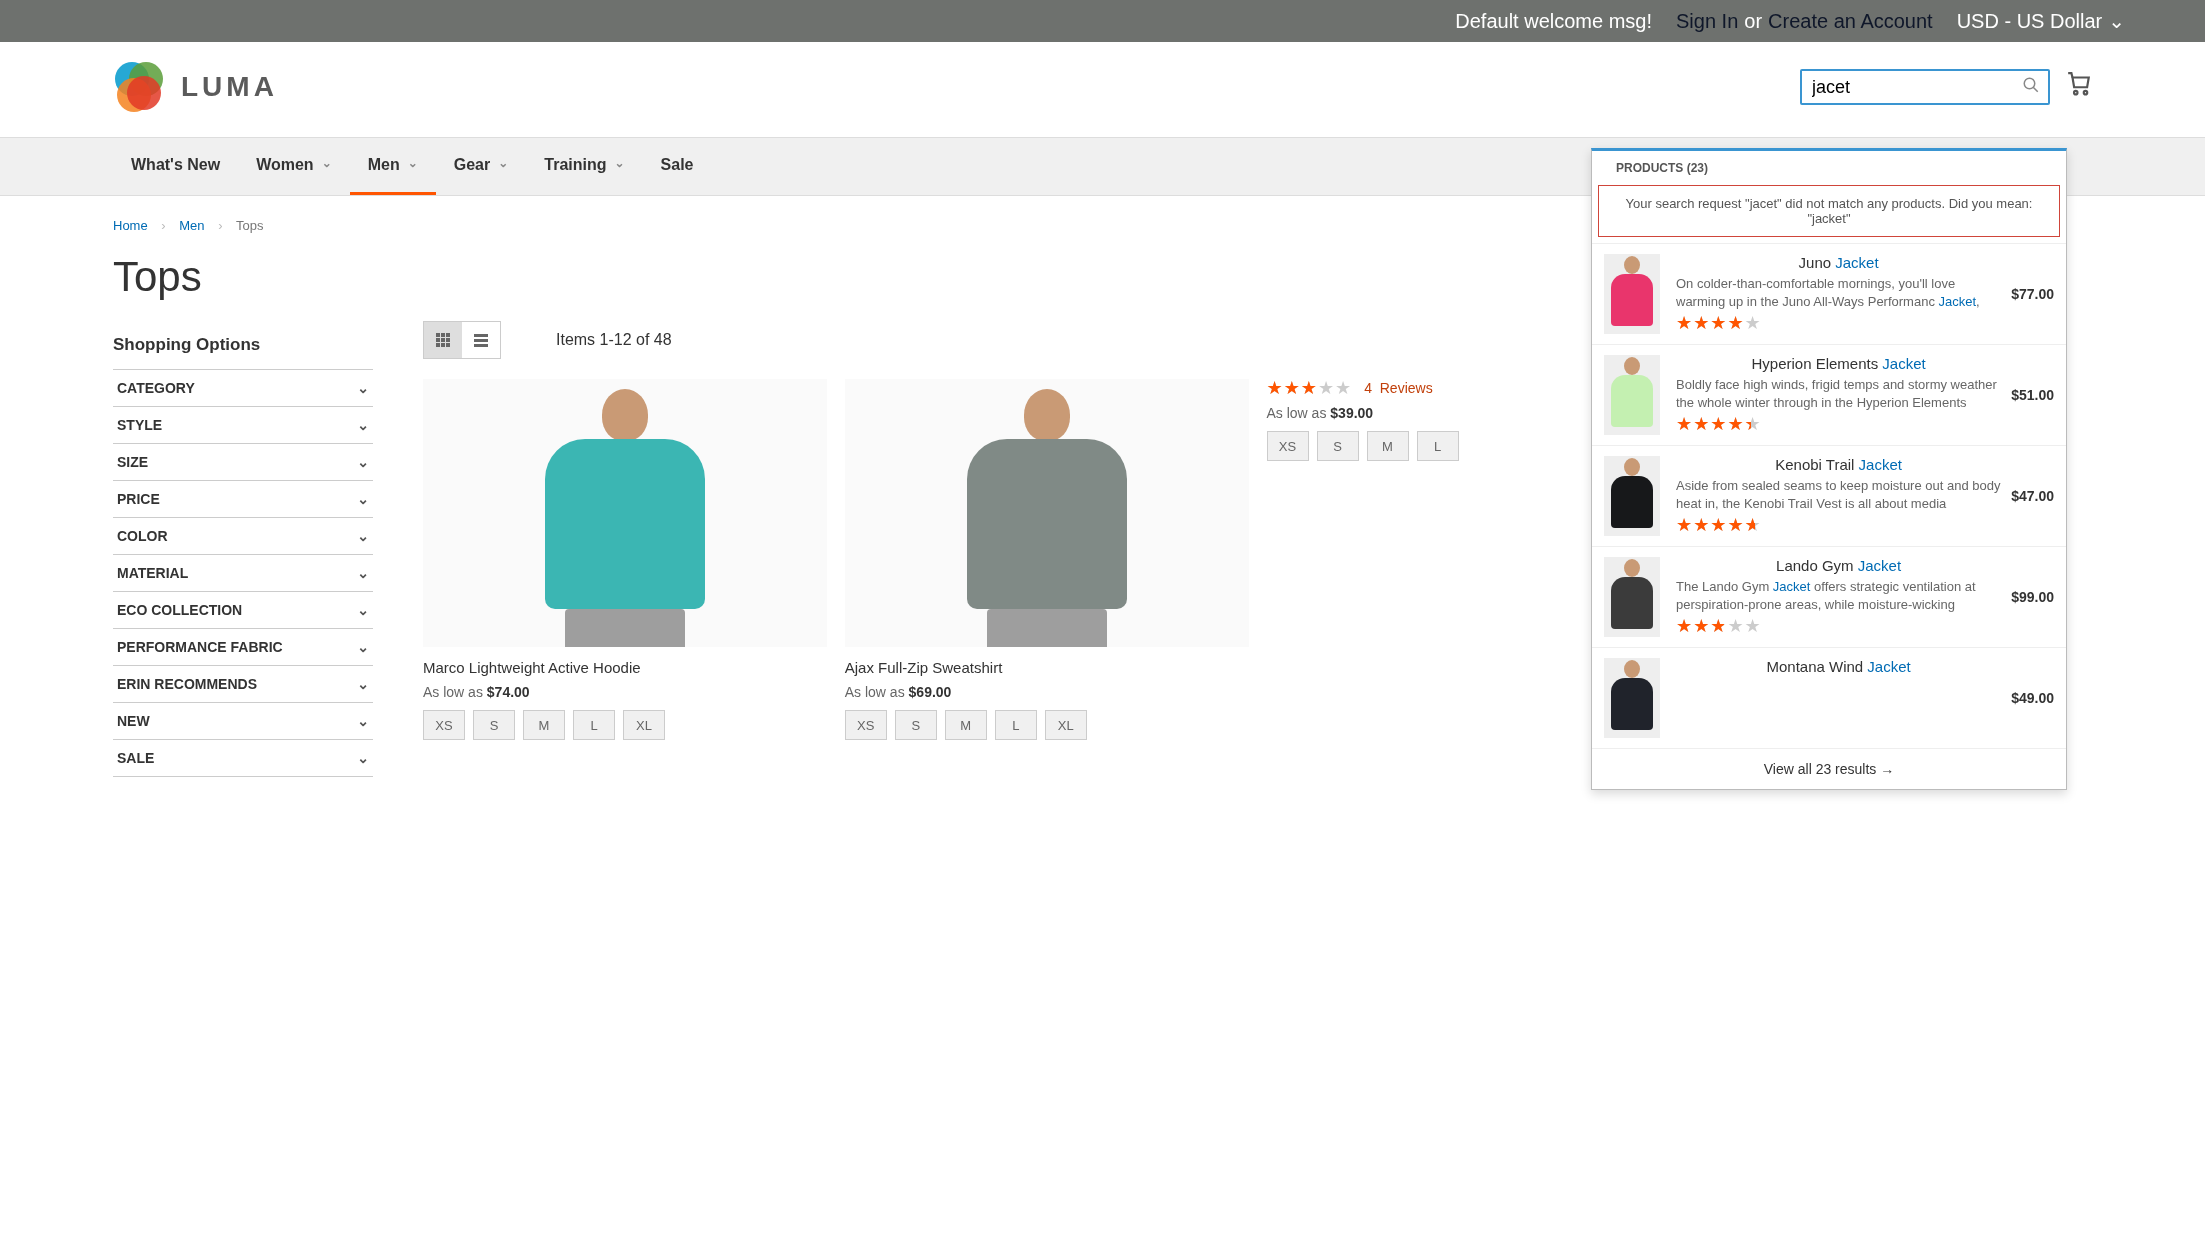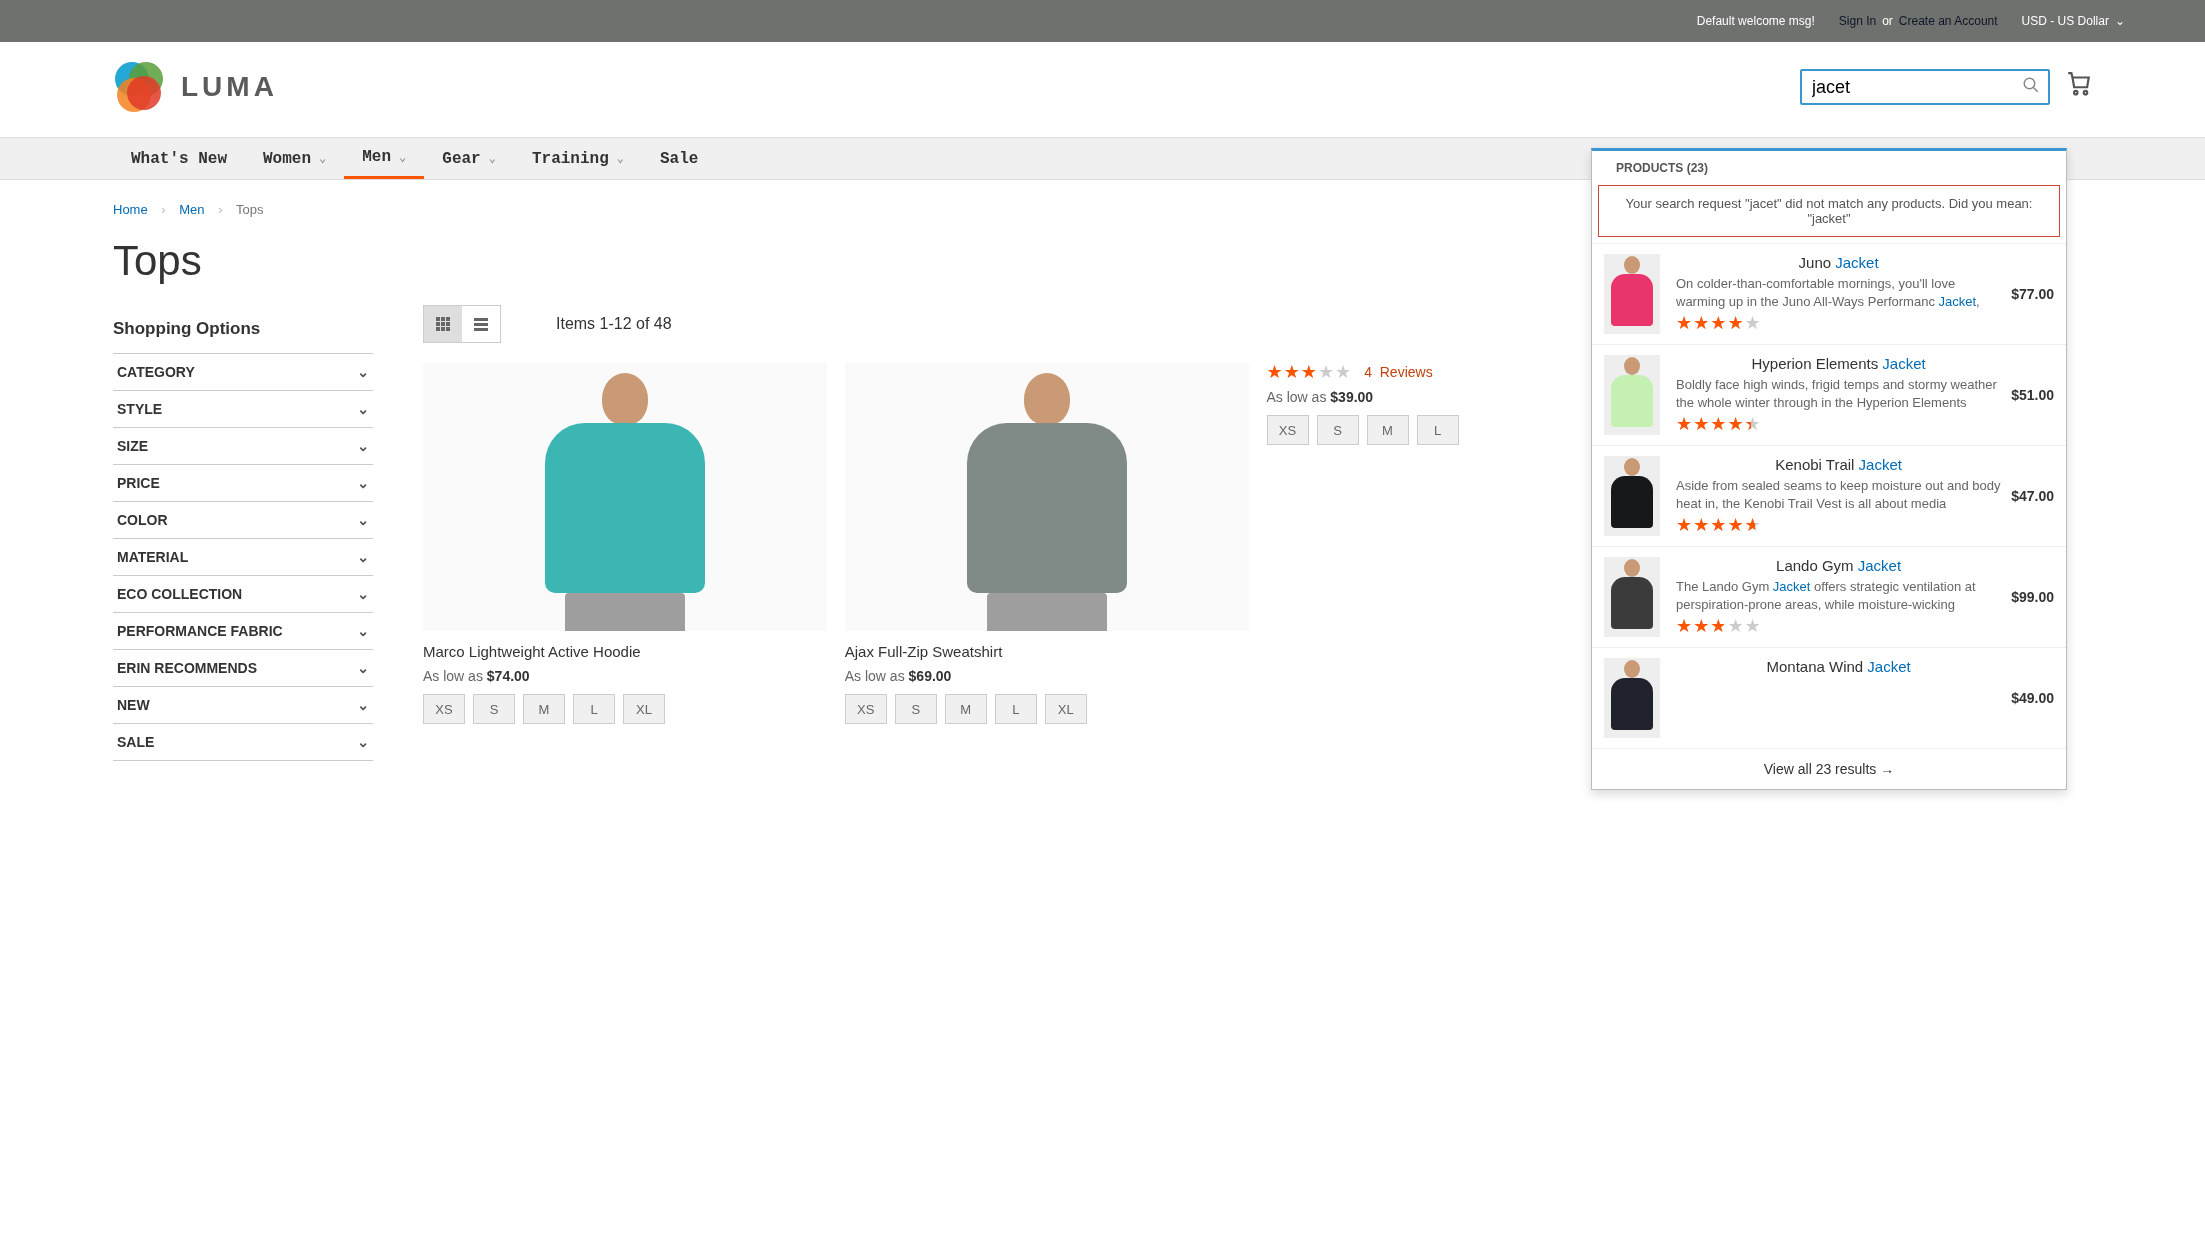--- a/index.html
+++ b/index.html
@@ -1,20 +1,20 @@
 <!DOCTYPE html>
 <html><head>
 <meta charset="utf-8">
 <style>
   * { box-sizing: border-box; margin: 0; padding: 0; }
   body { font-family: -apple-system, BlinkMacSystemFont, "Segoe UI", Helvetica, Arial, sans-serif; color: #333; background: #fff; }
   a { text-decoration: none; }
 
   
-  .topbar { background: #6e716e; color: #fff; height: 42px; display: flex; align-items: center; justify-content: flex-end; padding: 0 80px 0 30px; font-size: 12px; }
+  .topbar { background: #6e716e; color: #fff; height: 42px; display: flex; align-items: center; justify-content: flex-end; padding: 0 80px 0 30px; font-size: 20px; }
   .topbar .msg { margin-right: 18px; }
   .topbar .link { color: #0f172a; margin: 0 6px; cursor: pointer; }
   .topbar .currency { margin-left: 18px; cursor: pointer; display: inline-flex; align-items: center; }
   .topbar .chev { margin-left: 6px; }
 
   
   .header { display: flex; align-items: center; justify-content: space-between; padding: 20px 113px 25px 113px; position: relative; }
   .logo { display: flex; align-items: center; cursor: pointer; }
   .logo-mark { position: relative; width: 50px; height: 50px; margin-right: 18px; }
   .logo-mark .circ { position: absolute; border-radius: 50%; opacity: 0.85; }
@@ -25,21 +25,21 @@
   .logo-text { font-size: 28px; font-weight: 600; letter-spacing: 4px; color: #5b5b5b; }
   .search-wrap { display: flex; align-items: center; }
   .search-box { position: relative; border: 2px solid #3a95d1; border-radius: 2px; width: 250px; height: 36px; display: flex; align-items: center; background: #fff; }
   .search-box input { border: none; outline: none; font-size: 18px; padding: 4px 10px; width: 100%; background: transparent; }
   .search-box .search-icon { position: absolute; right: 8px; color: #888; cursor: pointer; }
   .cart-icon { margin-left: 16px; font-size: 24px; color: #555; cursor: pointer; }
 
   
   .mainnav { background: #f0f0f0; border-top: 1px solid #ddd; border-bottom: 1px solid #ddd; }
   .mainnav-inner { display: flex; padding: 0 113px; }
-  .nav-item { padding: 10px 18px; font-size: 16px; font-weight: 600; color: #333; cursor: pointer; display: inline-flex; align-items: center; position: relative; font-family: Liberation Mono, monospace; }
+  .nav-item { padding: 18px 18px; font-size: 16px; font-weight: 600; color: #333; cursor: pointer; display: inline-flex; position: relative; }
   .nav-item.active { border-bottom: 3px solid #ff5501; }
   .nav-item .chev { margin-left: 8px; font-size: 12px; color: #888; }
 
   
   .crumb { padding: 22px 113px 10px; font-size: 13px; color: #777; }
   .crumb a { color: #006bb4; }
   .crumb .sep { margin: 0 10px; color: #bbb; }
   .page-title { font-size: 42px; font-weight: 300; padding: 10px 113px 20px; }
 
   

